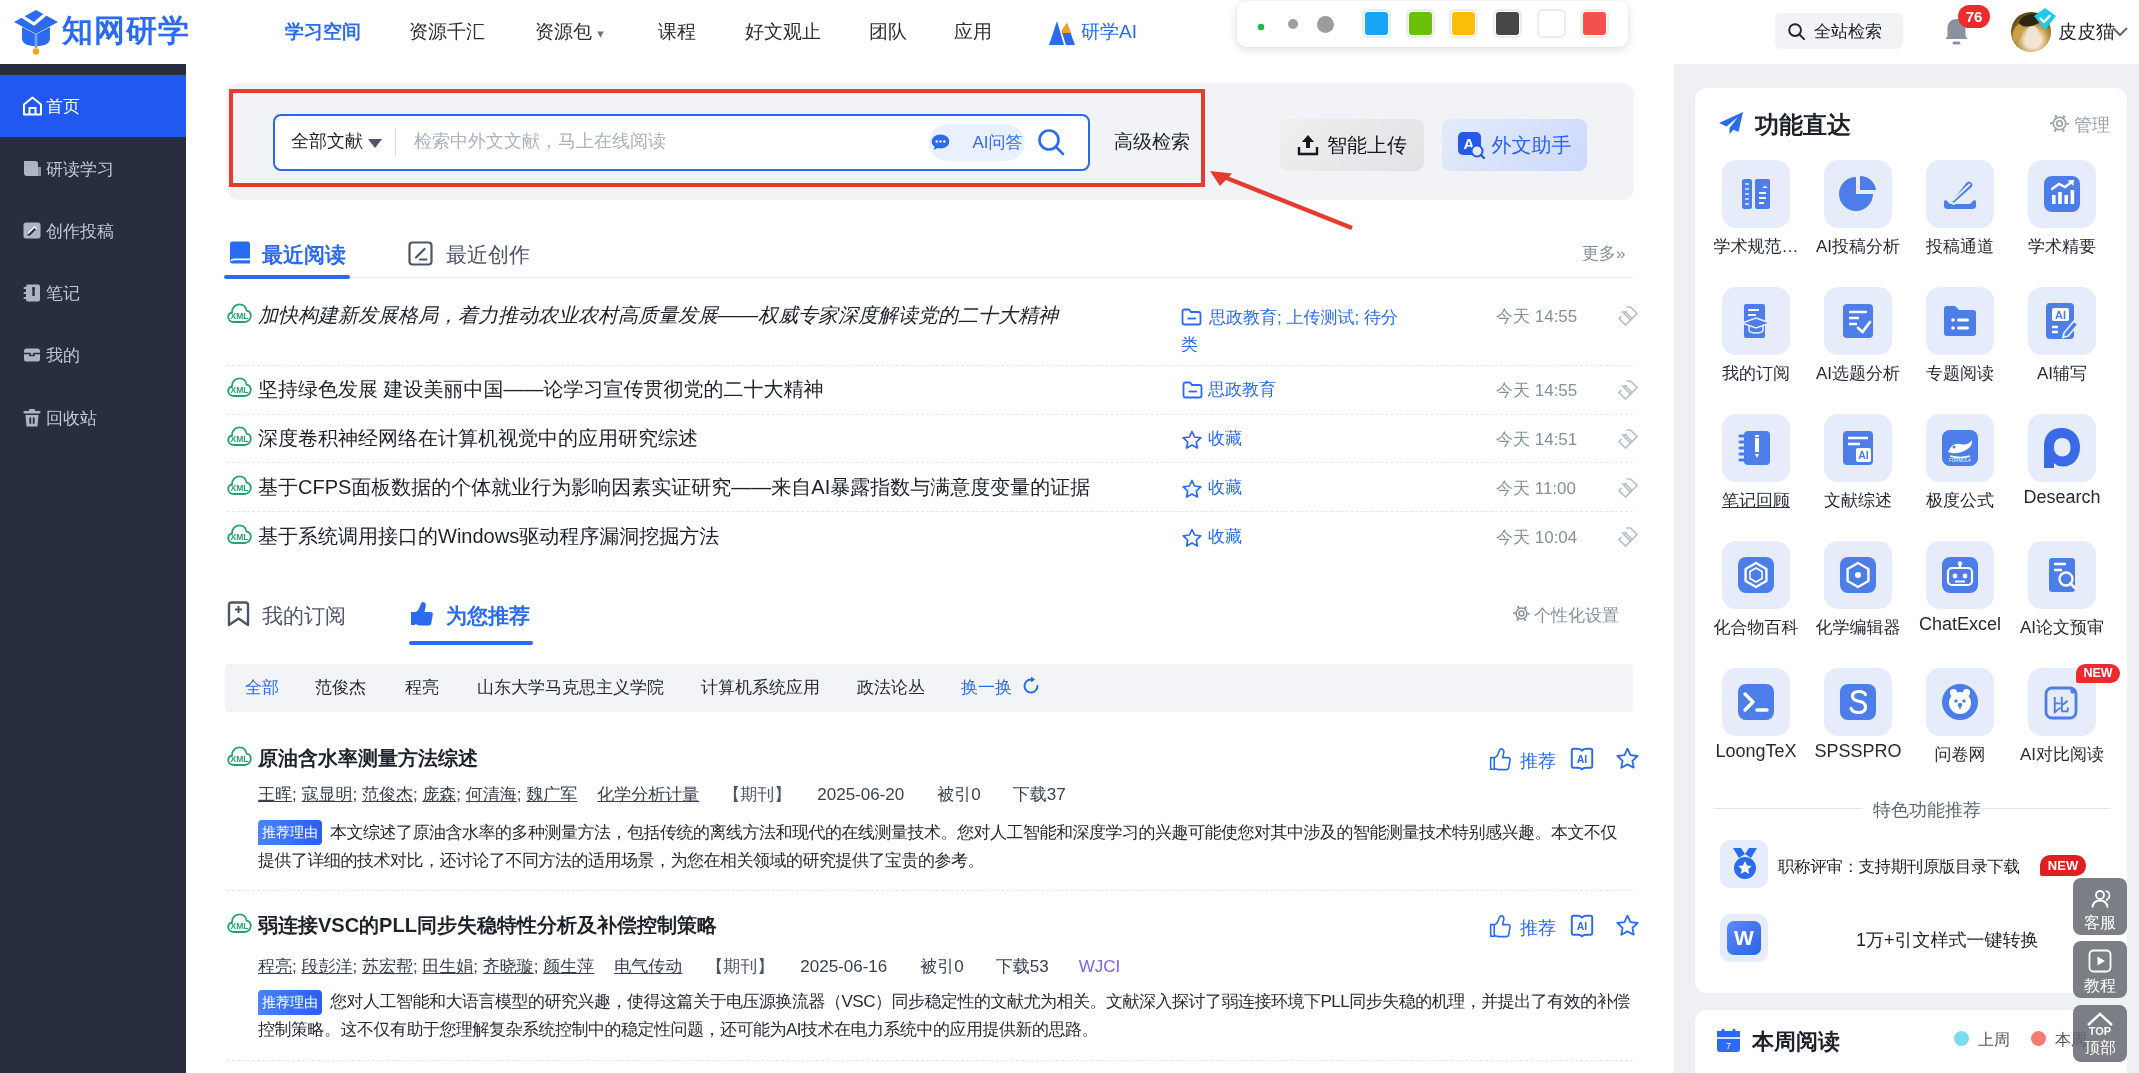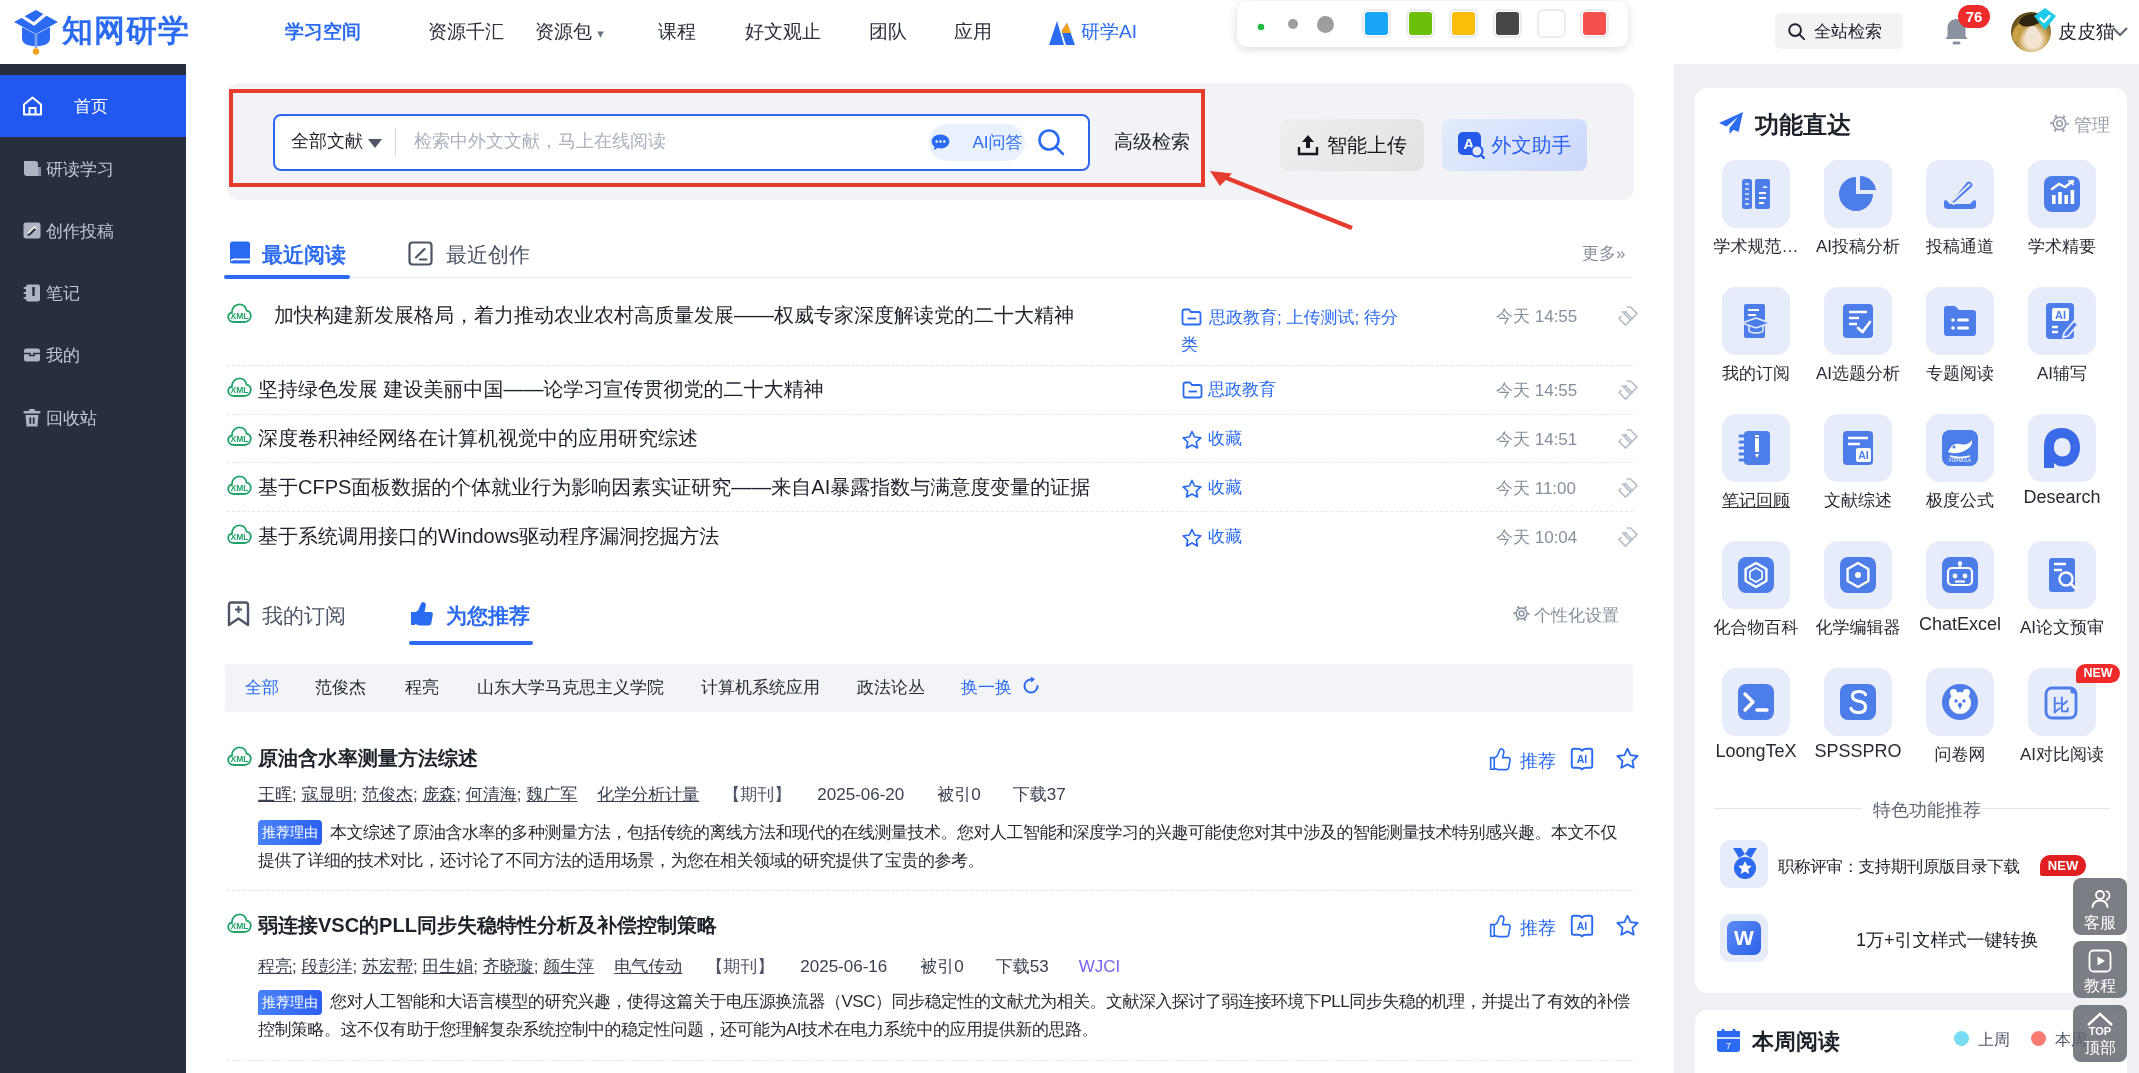--- a/index.html
+++ b/index.html
@@ -25,21 +25,21 @@
     <svg class="abs" style="left:13px;top:9px;" width="46" height="48" viewBox="0 0 46 48">
       <polygon points="23,1 45,13 23,25 1,13" fill="#2b6bf2"></polygon>
       <path d="M9 18 L9 29 Q9 37 23 37 Q37 37 37 29 L37 18 L23 25.5 Z" fill="#2b6bf2"></path>
       <path d="M10 8 L21 15 L34 4" fill="none" stroke="#fff" stroke-width="3.2" stroke-linecap="round" stroke-linejoin="round"></path>
       <rect x="21.7" y="25" width="2.6" height="14" fill="#7fa3f5"></rect>
       <circle cx="23" cy="42.5" r="3.2" fill="#f5a21b"></circle>
     </svg>
     <div class="abs bold" style="left:62px;top:0;height:64px;line-height:62px;font-size:31px;color:#2b6bf2;letter-spacing:1px;">知网研学</div>
 
     <div class="navitem bold" style="left:285px;color:#2b6bf2;">学习空间</div>
-    <div class="navitem" style="left:428px;">资源千汇</div>
+    <div class="navitem" style="left:409px;">资源千汇</div>
     <div class="navitem" style="left:535px;">资源包 <span style="font-size:13px;color:#6b7280;">▾</span></div>
     <div class="navitem" style="left:658px;">课程</div>
     <div class="navitem" style="left:745px;">好文观止</div>
     <div class="navitem" style="left:869px;">团队</div>
     <div class="navitem" style="left:954px;">应用</div>
     <svg class="abs" style="left:1047px;top:19px;" width="28" height="26" viewBox="0 0 28 26">
       <polygon points="10,2 17,26 2,26" fill="#2b6bf2"></polygon>
       <polygon points="14.5,12 20,4 28,26 19,26" fill="#2b6bf2"></polygon>
       <polygon points="20,4 24,14 15.5,14 14.5,12" fill="#f5a21b"></polygon>
     </svg>
@@ -85,21 +85,21 @@
   </div>
 
   <div class="abs" style="left:0;top:64px;width:186px;height:1009px;background:#272e3e;z-index:4;"></div>
   <div class="abs" style="z-index:5;left:0;top:64px;width:186px;">
     <div class="abs" style="left:0;top:11px;width:186px;height:62px;background:#2158f0;"></div>
 
     <svg class="abs" style="left:22px;top:32px;" width="21" height="20" viewBox="0 0 21 20">
         <path d="M2 8.5 L10.5 1.5 L19 8.5 L19 18.5 L2 18.5 Z" fill="none" stroke="#fff" stroke-width="2" stroke-linejoin="round"></path>
         <path d="M7.5 18.5 L7.5 12 L13.5 12 L13.5 18.5" fill="none" stroke="#fff" stroke-width="2"></path>
       </svg>
-    <div class="abs" style="left:46px;top:31px;font-size:17px;color:#fff;margin-left:28px;">首页</div>
+    <div class="abs" style="left:46px;top:31px;font-size:17px;color:#fff;">首页</div>
 
     <svg class="abs" style="left:22px;top:95px;" width="20" height="19" viewBox="0 0 20 19">
         <path d="M2 2 L13 2 Q16 2 16 5 L16 17 L5 17 Q2 17 2 14 Z" fill="#aeb4c2"></path>
         <path d="M16 8 L19 8 L19 17 L16 17" fill="#8b92a3"></path>
       </svg>
     <div class="abs" style="left:46px;top:94px;font-size:17px;color:#c2c7d2;">研读学习</div>
 
     <svg class="abs" style="left:22px;top:157px;" width="20" height="19" viewBox="0 0 20 19">
         <rect x="1.5" y="1.5" width="17" height="16" rx="2.5" fill="#aeb4c2"></rect>
         <path d="M6 12.5 L12.5 6 L14.5 8 L8 14.5 L5.5 15 Z" fill="#272e3e"></path>
@@ -195,21 +195,21 @@
       </svg>
     <div class="abs" style="left:260px;top:177px;font-size:21px;color:#4e5566;">最近创作</div>
     <div class="abs" style="left:38px;top:213px;width:1409px;height:1px;background:#ececf0;"></div>
     <div class="abs" style="left:38px;top:211px;width:126px;height:4px;background:#2b6bf2;border-radius:2px;"></div>
     <div class="abs" style="left:1396px;top:178px;font-size:17px;color:#86909c;">更多<span style="letter-spacing:-3px;">»</span></div>
 
     <svg class="abs" style="left:41px;top:238px;" width="25" height="24" viewBox="0 0 25 24">
         <path d="M7 20 C3.5 20 1.2 17.8 1.2 15 C1.2 12.7 2.8 10.8 5 10.3 C5 5.8 8.2 2.4 12.3 2.4 C15.8 2.4 18.8 4.8 19.6 8.6 C22 9 23.8 11.2 23.8 13.8 C23.8 17.1 21.2 20 17.6 20 Z" fill="none" stroke="#21a26a" stroke-width="1.8"></path>
         <text x="12.5" y="16.5" font-size="8.5" font-weight="bold" fill="#21a26a" text-anchor="middle" font-family="Liberation Sans">XML</text>
       </svg>
-    <div class="abs" style="left:88px;top:238px;font-size:20px;color:#1d2129;">加快构建新发展格局，着力推动农业农村高质量发展——权威专家深度解读党的二十大精神</div>
+    <div class="abs" style="left:72px;top:238px;font-size:20px;color:#1d2129;font-style:italic;">加快构建新发展格局，着力推动农业农村高质量发展——权威专家深度解读党的二十大精神</div>
     <div class="abs" style="left:995px;top:240px;width:232px;font-size:17px;line-height:27px;color:#2b6bf2;"><svg style="display:inline-block;vertical-align:-3px;margin-right:7px;" width="21" height="18" viewBox="0 0 21 18">
           <path d="M1.5 3.5 Q1.5 1.5 3.5 1.5 L8 1.5 L10 4 L17.5 4 Q19.5 4 19.5 6 L19.5 14.5 Q19.5 16.5 17.5 16.5 L3.5 16.5 Q1.5 16.5 1.5 14.5 Z" fill="none" stroke="#2b6bf2" stroke-width="1.8"></path>
           <line x1="6.5" y1="10.5" x2="15" y2="10.5" stroke="#2b6bf2" stroke-width="1.8"></line>
         </svg>思政教育; 上传测试; 待分类</div>
     <div class="abs" style="left:1310px;top:241px;font-size:17px;color:#86909c;">今天 14:55</div>
     <svg class="abs" style="left:1430px;top:240px;" width="24" height="24" viewBox="0 0 24 24">
         <g fill="none" stroke="#b9bfc9" stroke-width="1.7">
           <path d="M10.5 3 L14.5 3 L21 9.5 L14.5 16 L8 9.5 L10.5 7"></path>
           <path d="M8 8 L12 8 L18.5 14.5 L12 21 L5.5 14.5 L8 12" transform="translate(-2.5,0)"></path>
         </g>

